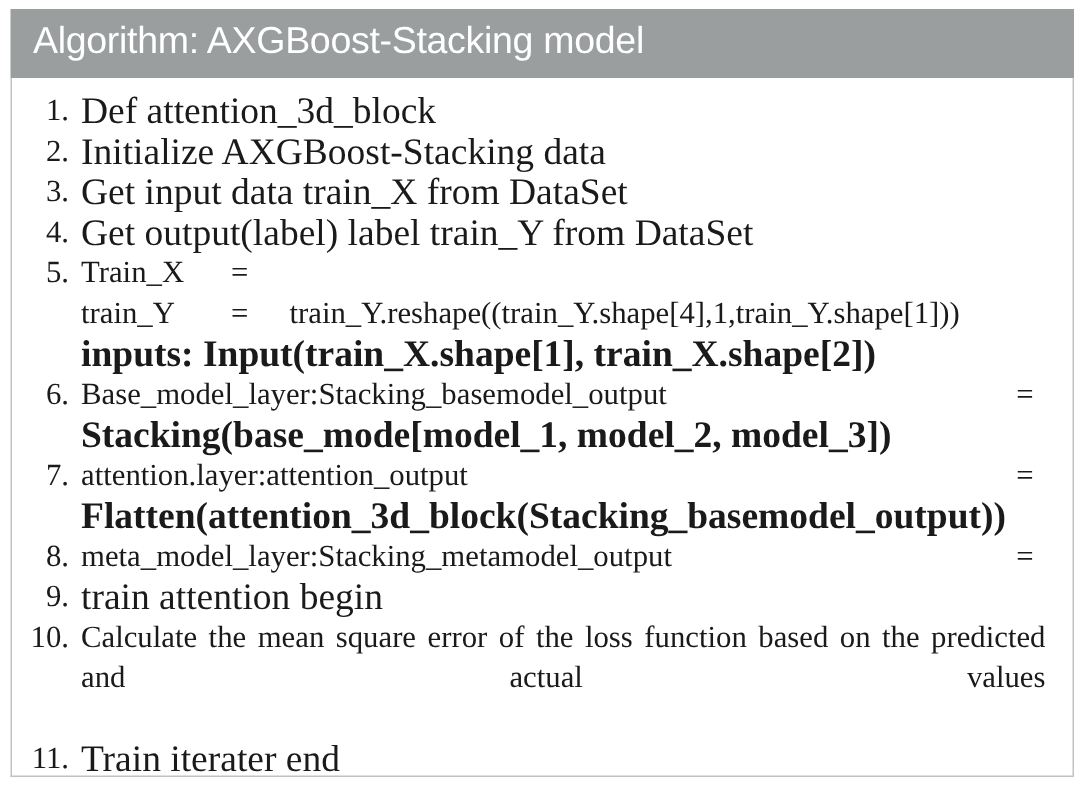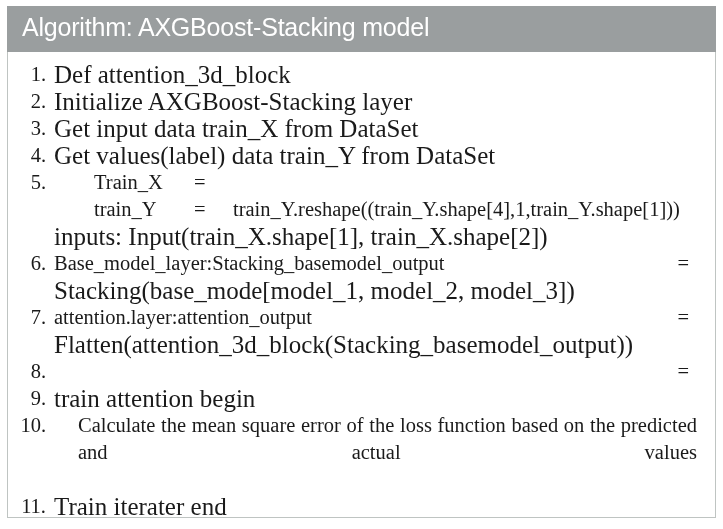--- a/index.html
+++ b/index.html
@@ -92,21 +92,20 @@
   }
 
   
   .step-para {
     font-size: 20.5px;
     color: #1a1a1a;
     line-height: 27px;
     text-align: justify;
     text-justify: inter-word;
     padding-right: 2px;
-    margin-left: 24px;
   }
   .step-para::after {
     content: "";
     display: inline-block;
     width: 100%;
   }
 
   
   .assign-row {
     display: flex;
@@ -125,28 +124,28 @@
     white-space: nowrap;
   }
 
   
   .eq5 {
     display: flex;
     font-size: 20.5px;
     line-height: 27px;
     color: #1a1a1a;
     white-space: nowrap;
-    margin-left: 40px;
   }
   .eq5-var   { width: 100px; }
   .eq5-op    { width: 39px; }
   .eq5-expr  { flex: 0 0 auto; }
 
   .indent-sub {
     padding-left: 0;
+    font-weight: bold;
   }
 </style>
 </head>
 <body>
 
 <div class="algo-box">
 
   <div class="algo-header">
     <div class="algo-title">Algorithm: AXGBoost-Stacking model</div>
   </div>
@@ -154,31 +153,31 @@
   <div class="algo-body">
     <div class="steps">
 
       <div class="step">
         <span class="step-num">1.</span>
         <div class="step-line">Def attention_3d_block</div>
       </div>
 
       <div class="step">
         <span class="step-num">2.</span>
-        <div class="step-line">Initialize AXGBoost-Stacking layer</div>
+        <div class="step-line">Initialize AXGBoost-Stacking data</div>
       </div>
 
       <div class="step">
         <span class="step-num">3.</span>
         <div class="step-line">Get input data train_X from DataSet</div>
       </div>
 
       <div class="step">
         <span class="step-num">4.</span>
-        <div class="step-line">Get values(label) data train_Y from DataSet</div>
+        <div class="step-line">Get output(label) label train_Y from DataSet</div>
       </div>
 
       <div class="step">
         <span class="step-num">5.</span>
         <div class="eq5">
           <span class="eq5-var">Train_X</span>
           <span class="eq5-op">=</span>
         </div>
         <div class="eq5">
           <span class="eq5-var">train_Y</span>
@@ -202,20 +201,21 @@
         <div class="assign-row">
           <span class="assign-label">attention.layer:attention_output</span>
           <span class="assign-eq">=</span>
         </div>
         <div class="step-line indent-sub">Flatten(attention_3d_block(Stacking_basemodel_output))</div>
       </div>
 
       <div class="step">
         <span class="step-num">8.</span>
         <div class="assign-row">
+          <span class="assign-label">meta_model_layer:Stacking_metamodel_output</span>
           <span class="assign-eq">=</span>
         </div>
       </div>
 
       <div class="step">
         <span class="step-num">9.</span>
         <div class="step-line">train attention begin</div>
       </div>
 
       <div class="step">

